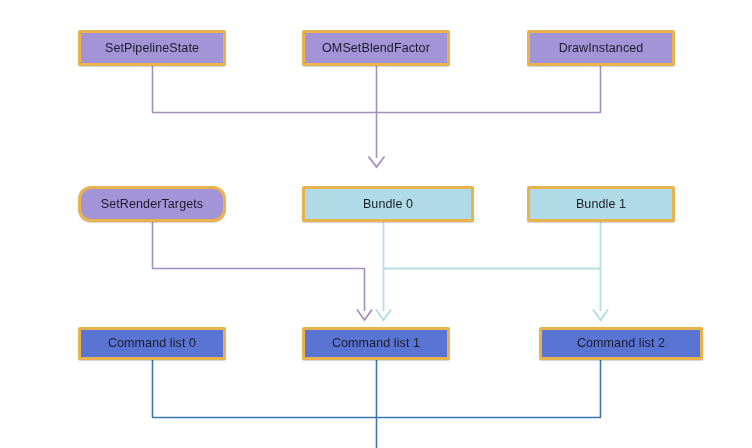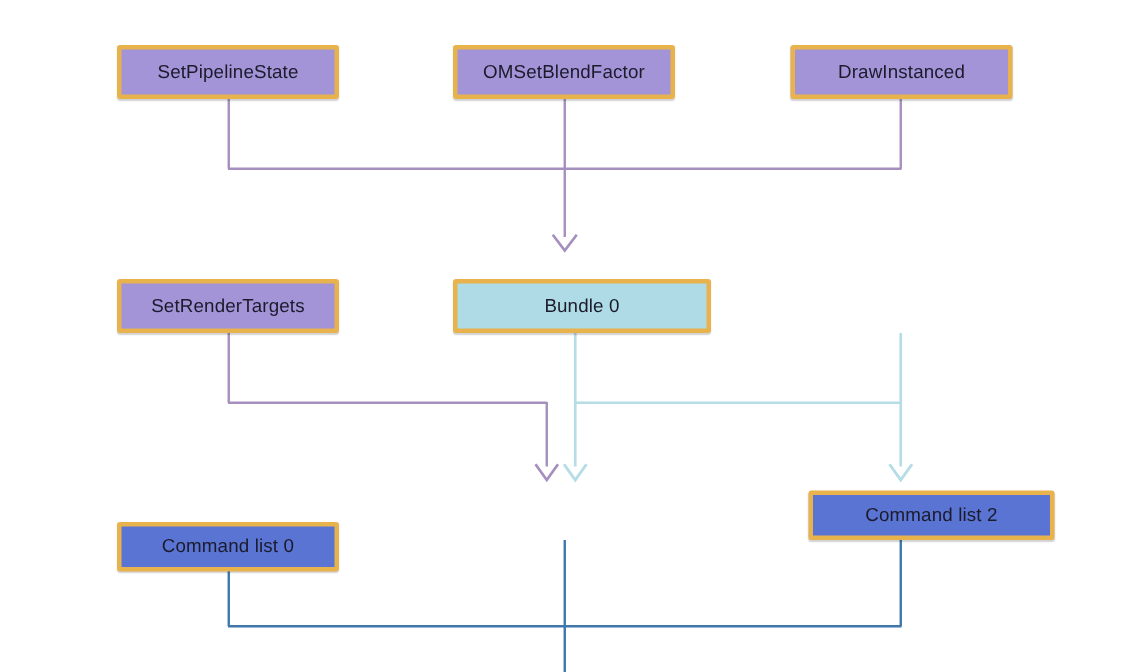--- a/index.html
+++ b/index.html
@@ -99,27 +99,33 @@
   <div class="node fill-purple" style="left:78px; top:30px; width:148px; height:36px;">
     <span class="node-label">SetPipelineState</span>
   </div>
   <div class="node fill-purple" style="left:302px; top:30px; width:148px; height:36px;">
     <span class="node-label">OMSetBlendFactor</span>
   </div>
   <div class="node fill-purple" style="left:527px; top:30px; width:148px; height:36px;text-align:right;">
     <span class="node-label">DrawInstanced</span>
   </div>
 
-  <div class="node fill-purple" style="left:78px; top:186px; width:148px; height:36px;">
+  <div class="node fill-purple" style="left:78px; top:186px; width:148px; height:36px;border-radius:13px;">
     <span class="node-label">SetRenderTargets</span>
   </div>
   <div class="node fill-cyan" style="left:302px; top:186px; width:172px; height:36px;">
     <span class="node-label">Bundle 0</span>
   </div>
+  <div class="node fill-cyan" style="left:527px; top:186px; width:148px; height:36px;">
+    <span class="node-label">Bundle 1</span>
+  </div>
 
-  <div class="node fill-blue" style="left:78px; top:327px; width:148px; height:33px;margin-top:21px;">
+  <div class="node fill-blue" style="left:78px; top:327px; width:148px; height:33px;">
     <span class="node-label">Command list 0</span>
+  </div>
+  <div class="node fill-blue" style="left:302px; top:327px; width:148px; height:33px;">
+    <span class="node-label">Command list 1</span>
   </div>
   <div class="node fill-blue" style="left:527px; top:327px; width:164px; height:33px;margin-left:12px;">
     <span class="node-label">Command list 2</span>
   </div>
 
 </div>
 
 </body></html>

